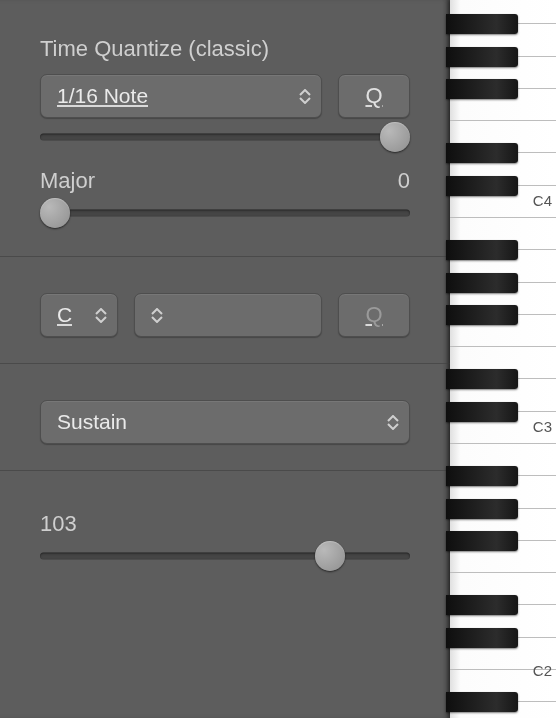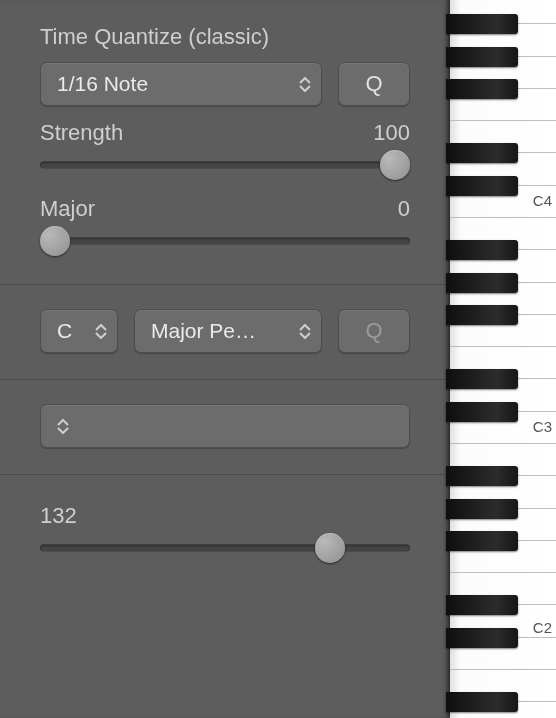--- a/index.html
+++ b/index.html
@@ -15,31 +15,32 @@
     width: 450px; height: 718px;
     background: #5d5d5d;
     color: #d9d9d9;
     box-shadow: inset -6px 0 8px -6px rgba(0,0,0,0.6);
   }
   .section {
     border-bottom: 1px solid #4a4a4a;
     padding: 0 0 26px 0;
   }
   .section-inner {
-    padding: 24px 40px 0 40px;
+    padding: 36px 40px 0 40px;
   }
   .section-title {
     font-size: 22px;
     color: #cfcfcf;
     margin-bottom: 12px;
   }
   .row {
     display: flex;
     align-items: center;
     gap: 16px;
+    text-decoration: underline;
   }
   .label-value {
     display: flex;
     justify-content: space-between;
     font-size: 22px;
     color: #cfcfcf;
     margin-top: 14px;
     margin-bottom: 2px;
   }
   
@@ -151,24 +152,20 @@
             <svg width="12" height="7">
                 <path d="M1 1 L6 6 L11 1" stroke="#cfcfcf" stroke-width="2" fill="none"></path>
               </svg>
           </span>
         </div>
         <div class="q-btn">
           <span>Q</span>
         </div>
       </div>
 
-      <div class="label-value">
-        <span>Strength</span>
-        <span>100</span>
-      </div>
       <div class="slider">
         <div class="track"></div>
         <div class="thumb" id="thumb-strength" style="left: 355px;"></div>
       </div>
 
       <div class="label-value">
         <span>Major</span>
         <span>0</span>
       </div>
       <div class="slider">
@@ -186,56 +183,56 @@
           <span class="chevrons">
             <svg width="12" height="7">
                 <path d="M1 6 L6 1 L11 6" stroke="#cfcfcf" stroke-width="2" fill="none"></path>
               </svg>
             <svg width="12" height="7">
                 <path d="M1 1 L6 6 L11 1" stroke="#cfcfcf" stroke-width="2" fill="none"></path>
               </svg>
           </span>
         </div>
         <div class="popup" style="flex:1">
-          <span class="pt">Major Pe…</span>
           <span class="chevrons">
             <svg width="12" height="7">
                 <path d="M1 6 L6 1 L11 6" stroke="#cfcfcf" stroke-width="2" fill="none"></path>
               </svg>
             <svg width="12" height="7">
                 <path d="M1 1 L6 6 L11 1" stroke="#cfcfcf" stroke-width="2" fill="none"></path>
               </svg>
           </span>
         </div>
         <div class="q-btn dim">
           <span>Q</span>
         </div>
       </div>
     </div>
   </div>
 
   <div class="section">
     <div class="section-inner">
       <div class="popup" style="width:100%">
+        <span class="pt">Sustain</span>
         <span class="chevrons">
           <svg width="12" height="7">
               <path d="M1 6 L6 1 L11 6" stroke="#cfcfcf" stroke-width="2" fill="none"></path>
             </svg>
           <svg width="12" height="7">
               <path d="M1 1 L6 6 L11 1" stroke="#cfcfcf" stroke-width="2" fill="none"></path>
             </svg>
         </span>
       </div>
     </div>
   </div>
 
   <div class="section" style="border-bottom:none">
     <div class="section-inner">
       <div class="label-value" style="margin-top:4px">
-        <span>132</span>
+        <span>103</span>
       </div>
       <div class="slider">
         <div class="track"></div>
         <div class="thumb" id="thumb-velocity" style="left: 290.4px;"></div>
       </div>
     </div>
   </div>
 
 </div>
 
@@ -274,14 +271,14 @@
     <div class="black-key" style="top: 369.42px; height: 20.0171px;"></div>
     <div class="black-key" style="top: 401.706px; height: 20.0171px;"></div>
     <div class="black-key" style="top: 466.277px; height: 20.0171px;"></div>
     <div class="black-key" style="top: 498.563px; height: 20.0171px;"></div>
     <div class="black-key" style="top: 530.849px; height: 20.0171px;"></div>
     <div class="black-key" style="top: 595.42px; height: 20.0171px;"></div>
     <div class="black-key" style="top: 627.706px; height: 20.0171px;"></div>
     <div class="black-key" style="top: 692.277px; height: 20.0171px;"></div>
     <div class="oct-label" style="top: 191.714px;">C4</div>
     <div class="oct-label" style="top: 417.714px;">C3</div>
-    <div class="oct-label" style="top: 619px;">C2</div>
+    <div class="oct-label" style="top: 662px;">C2</div>
   </div>
 
 </body></html>

